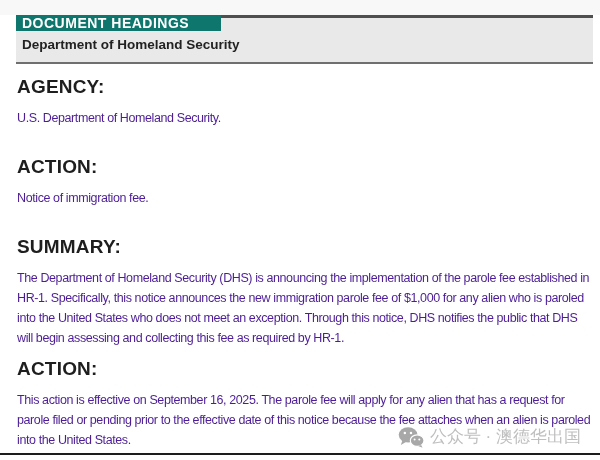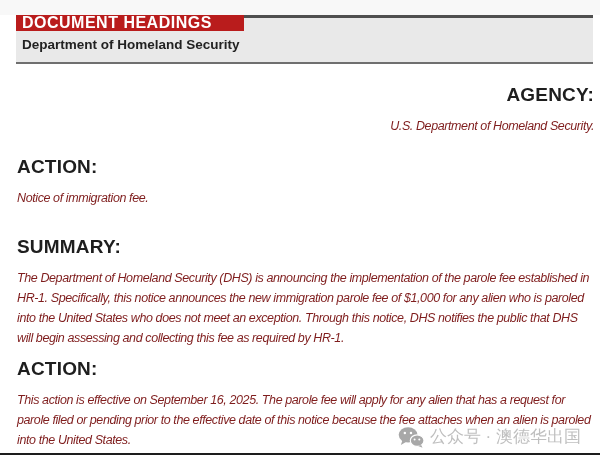--- a/index.html
+++ b/index.html
@@ -16,46 +16,46 @@
 
   
   .headings-panel {
     position:absolute; left:16px; top:15px; width:577px; height:49px;
     background:#e9e9e9;
     border-top:3px solid #4f4f4f;
     border-bottom:2px solid #6f6f6f;
   }
   .headings-tab {
     position:absolute; left:0; top:-3px;
-    background:#b91c1c; color:#ffffff;
-    font-size:16px; font-weight:bold; letter-spacing:0.5px;
+    background:#0f766e; color:#ffffff;
+    font-size:14px; font-weight:bold; letter-spacing:0.5px;
     line-height:10px;
     padding:3px 32px 3px 6px;
     white-space:nowrap;
   }
   .headings-title {
     margin:20px 0 16px 6px;
     font-size:13.5px; font-weight:bold; color:#222222;
     line-height:14px;
   }
 
   
   .section { position:absolute; left:17px; width:577px; }
-  .section-agency  { top:84px;text-align:right; }
+  .section-agency  { top:76px; }
   .section-action  { top:156px; }
   .section-summary { top:236px; }
   .section-dates   { top:358px; }
   .section-heading {
     font-size:19px; font-weight:bold; color:#1e1e1e;
     line-height:22px; letter-spacing:0.2px;
   }
   .section-body {
     margin-top:10px;
-    font-size:12.5px; color:#7f1d1d;
-    line-height:20px; letter-spacing:-0.4px;font-style:italic;
+    font-size:12.5px; color:#4c1d95;
+    line-height:20px; letter-spacing:-0.4px;
   }
 
   
   .watermark {
     position:absolute; right:19px; top:426px;
     display:flex; align-items:flex-end; gap:6px;
     color:#bfbfbf; font-size:17px; line-height:22px;
     white-space:nowrap;
   }
   .wechat-icon { display:inline-block; width:26px; height:22px; }

